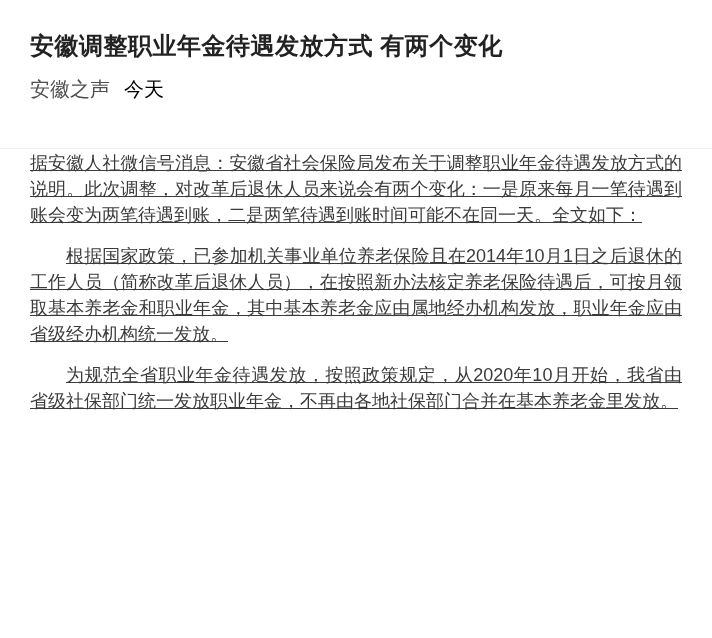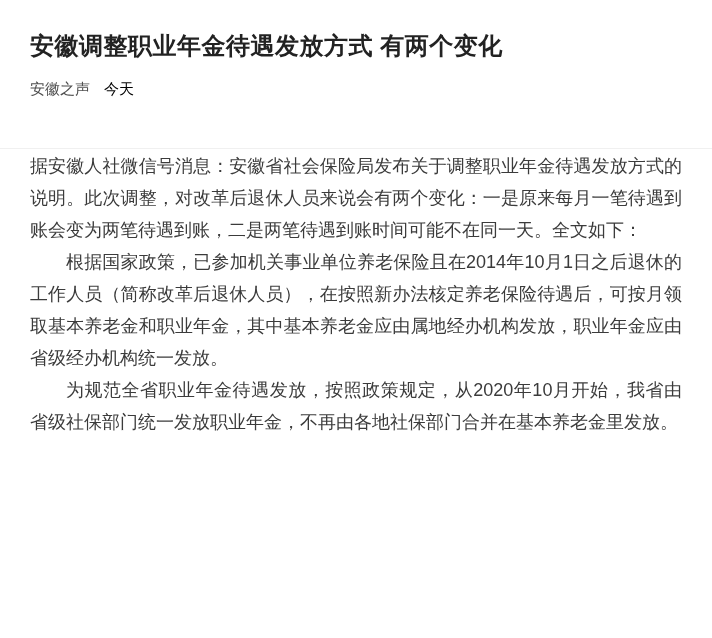--- a/index.html
+++ b/index.html
@@ -21,21 +21,21 @@
     font-weight: 700;
     letter-spacing: 0.5px;
     color: #222222;
   }
 
   .meta {
     margin-top: 19px;
     display: flex;
     align-items: baseline;
     gap: 14px;
-    font-size: 15px;
+    font-size: 20px;
     line-height: 18px;
     font-family: Liberation Serif, serif;
   }
   .author { color: #4f4f4f; cursor: pointer; }
   .time   { color: #000000; }
 
   .divider {
     border: 0;
     border-top: 1px solid #f0f0f0;
     margin: 50px 0 0 0;
@@ -45,23 +45,24 @@
   }
 
   .article {
     margin-top: 1px;
     color: #3b3b3b;
     font-size: 18px;
     text-align: justify;
   }
   .article p {
     margin: 0;
-    line-height: 32px;
+    line-height: 26px;
+    text-decoration: underline;
   }
-  .article p + p { }
+  .article p + p { margin-top: 15px; }
   .article p.indent { text-indent: 2em; }
 
   .watermark {
     position: absolute;
     top: 601px;
     right: 14px;
     font-size: 19px;
     font-weight: 700;
     letter-spacing: 1px;
     white-space: nowrap;

